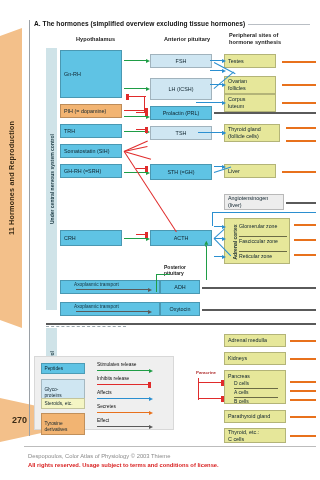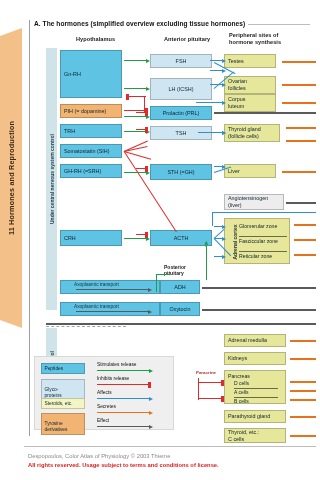--- a/index.html
+++ b/index.html
@@ -143,20 +143,23 @@
   .footer .red{ color:#d81e1e; font-weight:bold; }
   .foot-rule{ position:absolute; left:24px; top:446px; width:292px; height:.5px; background:#bcbcbc; }
 </style>
 </head>
 <body>
 
 <div class="page">
 
   <div class="chapter-tab">
     <span>11  Hormones and Reproduction</span>
+  </div>
+  <div class="page-tab">
+    <span>270</span>
   </div>
 
   <div class="content">
 
     <div class="title-tick"></div>
     <div class="fig-title">A.  The hormones (simplified overview excluding tissue hormones)</div>
     <div class="title-rule" style="left:224px; width:62px;"></div>
 
     <div class="col-head" style="left:52px; top:24px;">Hypothalamus</div>
     <div class="col-head" style="left:140px; top:24px;">Anterior pituitary</div>

